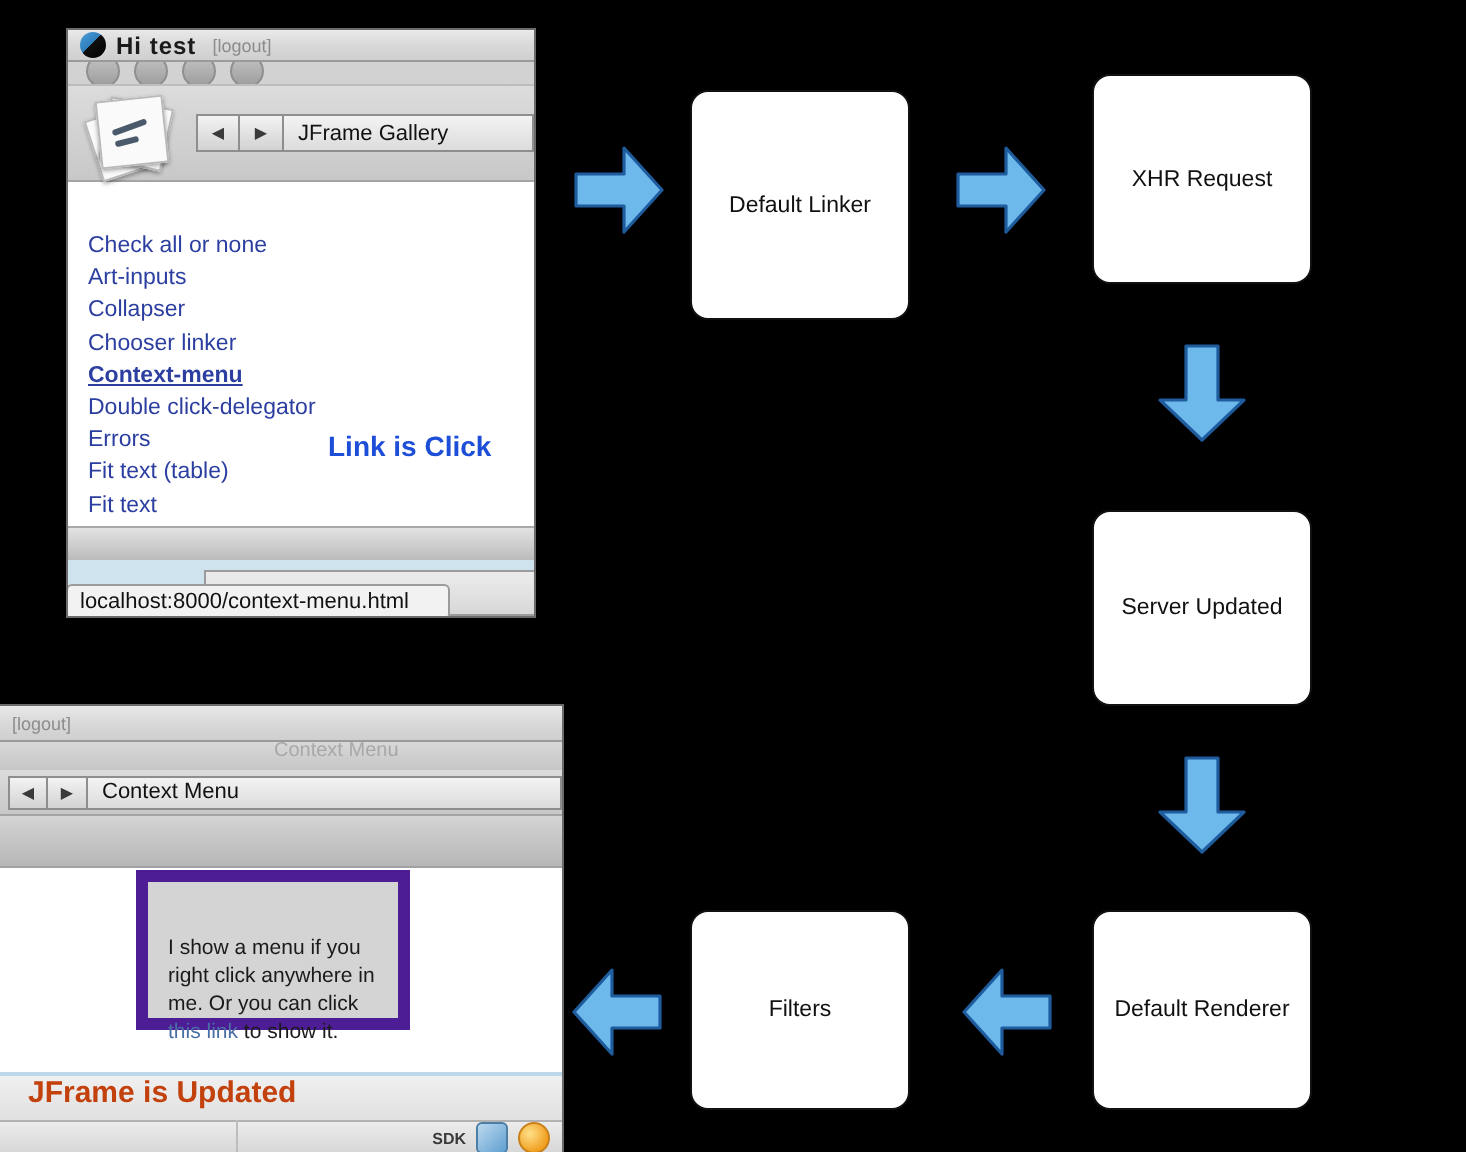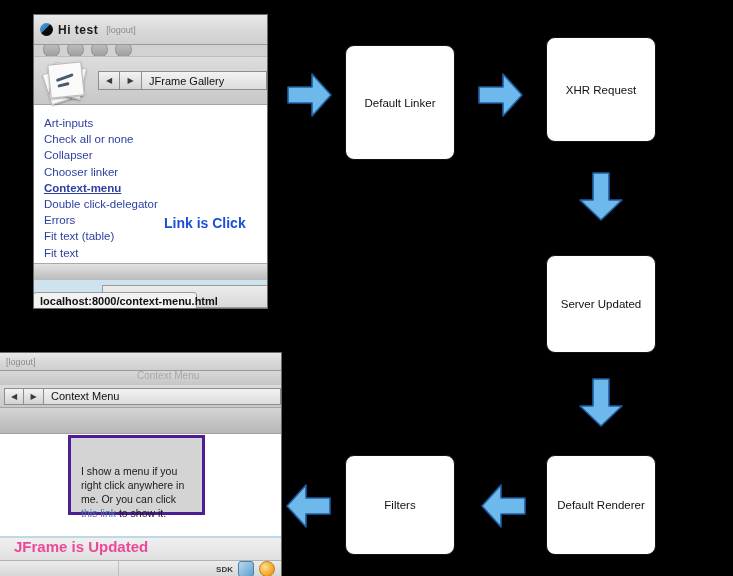--- a/index.html
+++ b/index.html
@@ -8,21 +8,21 @@
     background:#000;
     font-family:"Liberation Sans", sans-serif;
     overflow:hidden;
     position:relative;
   }
   .stage{position:absolute;left:0;top:0;width:733px;height:576px;}
 
   
   .win{position:absolute;background:#fff;overflow:hidden;}
   .titlebar{
-    height:30px;
+    height:16px;
     background:linear-gradient(to bottom,#e9e9e9 0%,#d9d9d9 50%,#cfcfcf 100%);
     border-bottom:1px solid #9a9a9a;
     display:flex;align-items:center;
     padding:0 6px;
     box-sizing:border-box;
   }
   .brand-dot{
     width:13px;height:13px;border-radius:50%;
     background:linear-gradient(135deg,#4a9fd8 0%,#2f7fbd 45%,#0f0f0f 46%,#000 100%);
     margin-right:5px;flex:0 0 auto;
@@ -97,21 +97,21 @@
     border-radius:3px;font-size:11px;color:#111;
     display:flex;align-items:center;padding:0 6px;white-space:nowrap;
     box-sizing:border-box;
   }
 
   
   .ghost-title{
     position:absolute;font-size:10px;color:#a8a8a8;white-space:nowrap;
   }
   .contentbox{
-    position:absolute;background:#d4d4d4;border:3px solid #4c1d95;
+    position:absolute;background:#d4d4d4;border:6px solid #4c1d95;
     box-sizing:border-box;
   }
   .contentbox p{
     margin:0;font-size:10.5px;line-height:14px;color:#1a1a1a;
   }
   .contentbox a{color:#4a6fa5;text-decoration:none;}
 
   .bluerule{background:#bcd8ea;height:2px;}
   .bottombar{
     background:linear-gradient(to bottom,#ececec,#d6d6d6);
@@ -168,40 +168,40 @@
           <span>◀</span>
         </div>
         <div class="navbtn">
           <span>▶</span>
         </div>
         <div class="navlabel">JFrame Gallery</div>
       </div>
     </div>
 
     <div class="linklist" style="top:100px;">
+      <a>Check all or none</a>
       <a>Art-inputs</a>
-      <a>Check all or none</a>
       <a>Collapser</a>
       <a>Chooser linker</a>
       <a class="active">Context-menu</a>
       <a>Double click-delegator</a>
       <a>Errors</a>
       <a>Fit text (table)</a>
       <a>Fit text</a>
     </div>
 
     <div class="toast" style="left:130px;top:200px;">Link is Click</div>
 
     <div class="grayband" style="position:absolute;left:0;top:248px;width:233px;height:17px;"></div>
     <div class="blueband" style="position:absolute;left:0;top:265px;width:233px;height:28px;"></div>
     <div style="position:absolute;left:68px;top:270px;width:165px;height:23px;
                 background:linear-gradient(to bottom,#ececec,#d8d8d8);
                 border:1px solid #9b9b9b;border-right:none;box-sizing:border-box;"></div>
 
-    <div class="statusbubble" style="left:-1px;top:277px;width:164px;height:18px;font-weight:bold;">localhost:8000/context-menu.html</div>
+    <div class="statusbubble" style="left:-1px;top:277px;width:192px;height:18px;">localhost:8000/context-menu.html</div>
   </div>
 
   <div class="win" style="left:0px;top:352px;width:281px;height:224px;border:1px solid #6b6b6b;border-left:none;">
 
     <div class="titlebar" style="height:18px;">
       <span class="logout" style="margin-left:0;">[logout]</span>
     </div>
 
     <div style="position:absolute;left:0;top:18px;width:281px;height:14px;
                 background:linear-gradient(to bottom,#d8d8d8,#c6c6c6);
@@ -224,21 +224,21 @@
                 background:linear-gradient(to bottom,#d4d4d4,#b7b7b7);
                 border-bottom:1px solid #a2a2a2;"></div>
 
     <div class="contentbox" style="left:68px;top:82px;width:137px;height:80px;padding:26px 10px 0 10px;">
       <p><span>I show a menu if you right click anywhere in me. Or you can click </span><a>this link</a><span> to show it.</span></p>
     </div>
 
     <div class="bluerule" style="position:absolute;left:0;top:183px;width:281px;"></div>
     <div style="position:absolute;left:0;top:185px;width:281px;height:22px;
                 background:linear-gradient(to bottom,#f0f0f0,#e0e0e0);"></div>
-    <div style="position:absolute;left:14px;top:185px;font-size:15px;font-weight:bold;color:#ec4899;white-space:nowrap;">JFrame is Updated</div>
+    <div style="position:absolute;left:14px;top:185px;font-size:15px;font-weight:bold;color:#c2410c;white-space:nowrap;">JFrame is Updated</div>
 
     <div class="bottombar" style="position:absolute;left:0;top:207px;width:281px;height:17px;
                 display:flex;align-items:center;justify-content:flex-end;padding-right:6px;
                 box-sizing:border-box;gap:5px;">
       <span class="sdk">SDK</span>
       <span class="sdkicon sdk-blue"></span>
       <span class="sdkicon sdk-orange"></span>
     </div>
 
     <div style="position:absolute;left:118px;top:207px;width:1px;height:17px;background:#bdbdbd;"></div>

